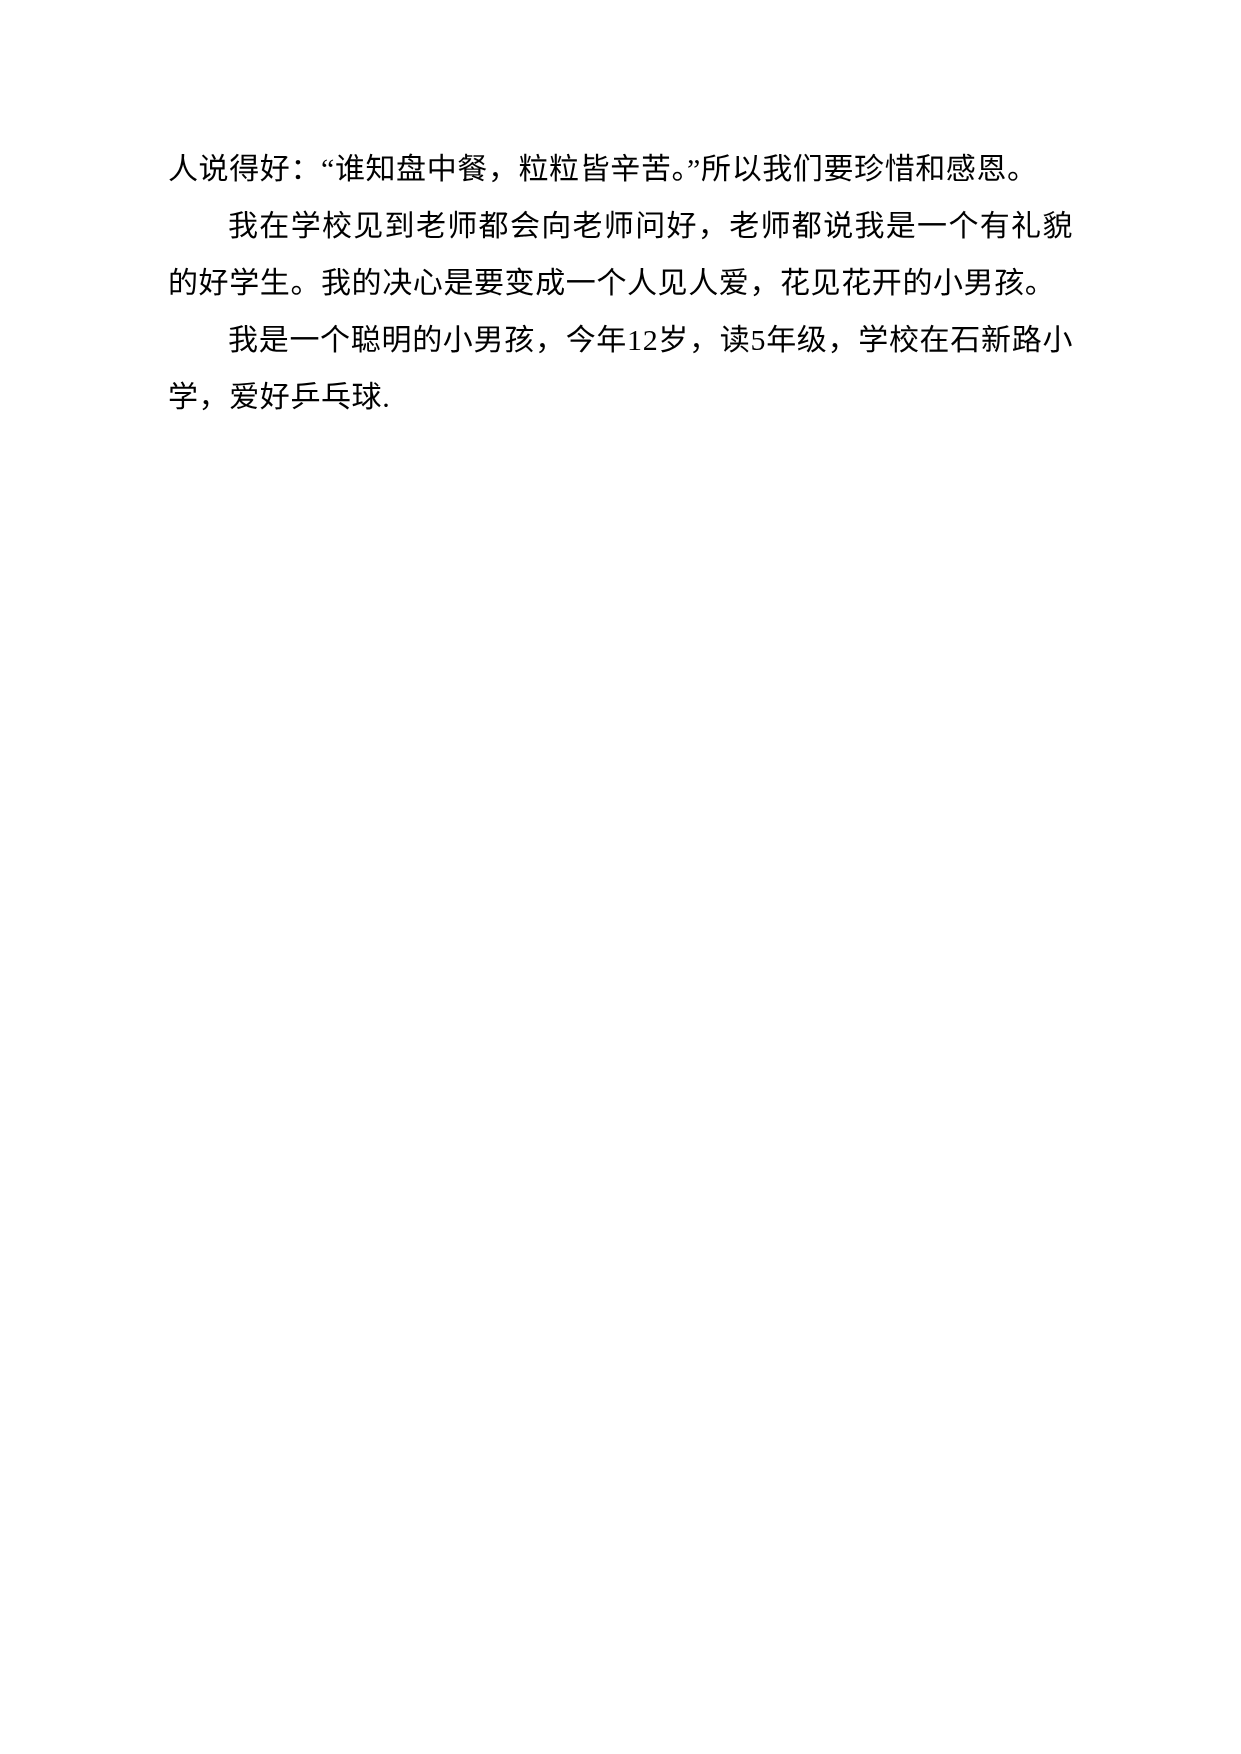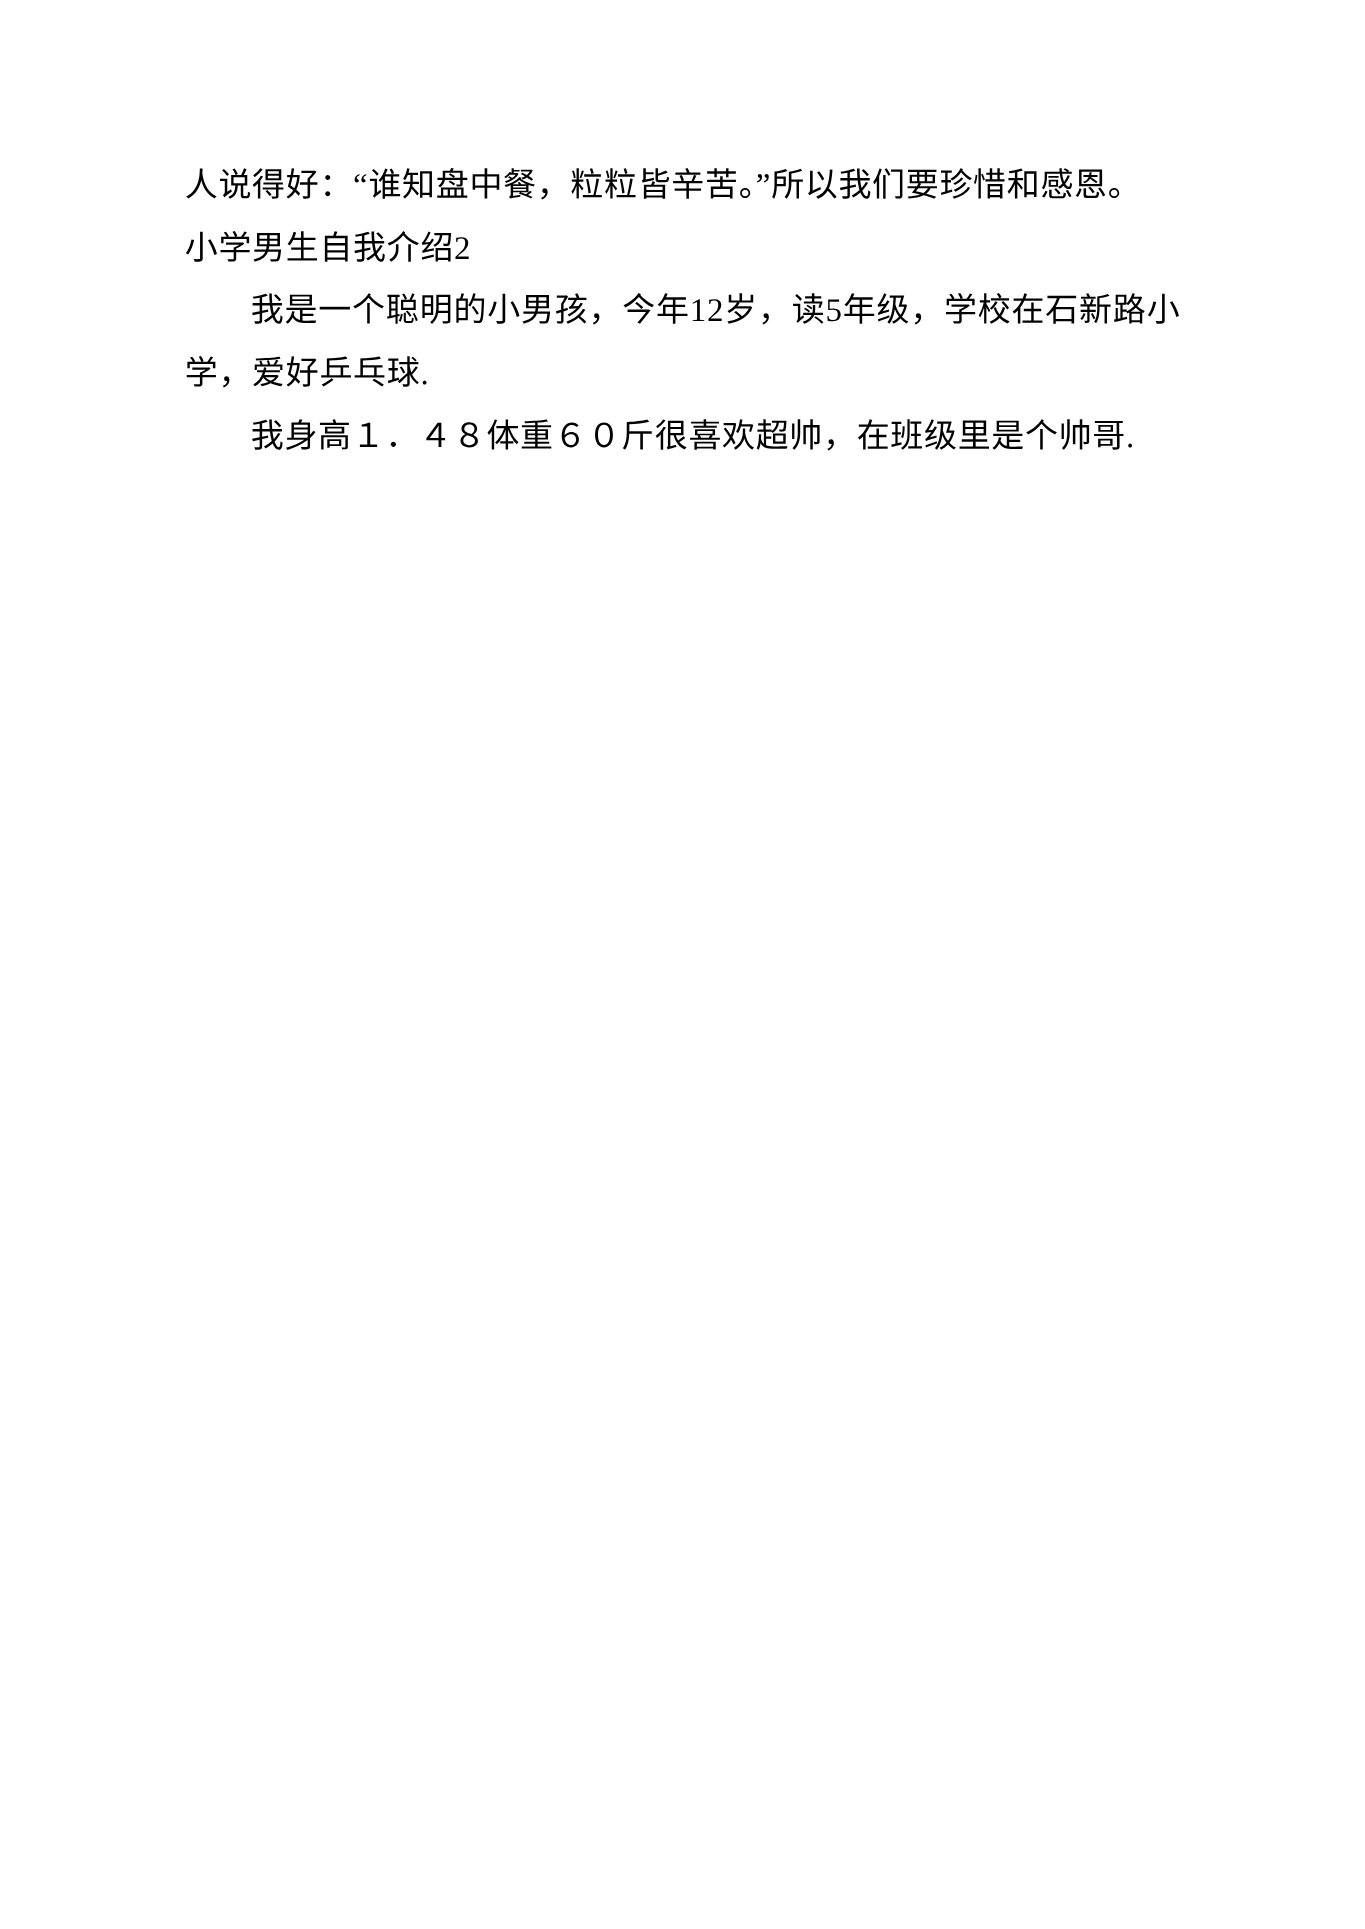--- a/index.html
+++ b/index.html
@@ -46,24 +46,23 @@
   }
 </style>
 </head>
 <body>
 
 <div class="page">
   <div class="doc-body">
 
     <p class="para-noindent">人说得好：“谁知盘中餐，粒粒皆辛苦。”所以我们要珍惜和感恩。</p>
 
+    <p class="para">我在学校见到老师都会向老师问好，老师都说我是一个有礼貌的好学生。我的决心是要变成一个人见人爱，花见花开的小男孩。</p>
 
-    <p class="heading">小学男生自我介绍2</p>
 
 
 
     <p class="para">我是一个聪明的小男孩，今年12岁，读5年级，学校在石新路小学，爱好乒乓球.</p>
 
 
-    <p class="para">我身高１．４８体重６０斤很喜欢超帅，在班级里是个帅哥.</p>
 
   </div>
 </div>
 
 </body></html>

